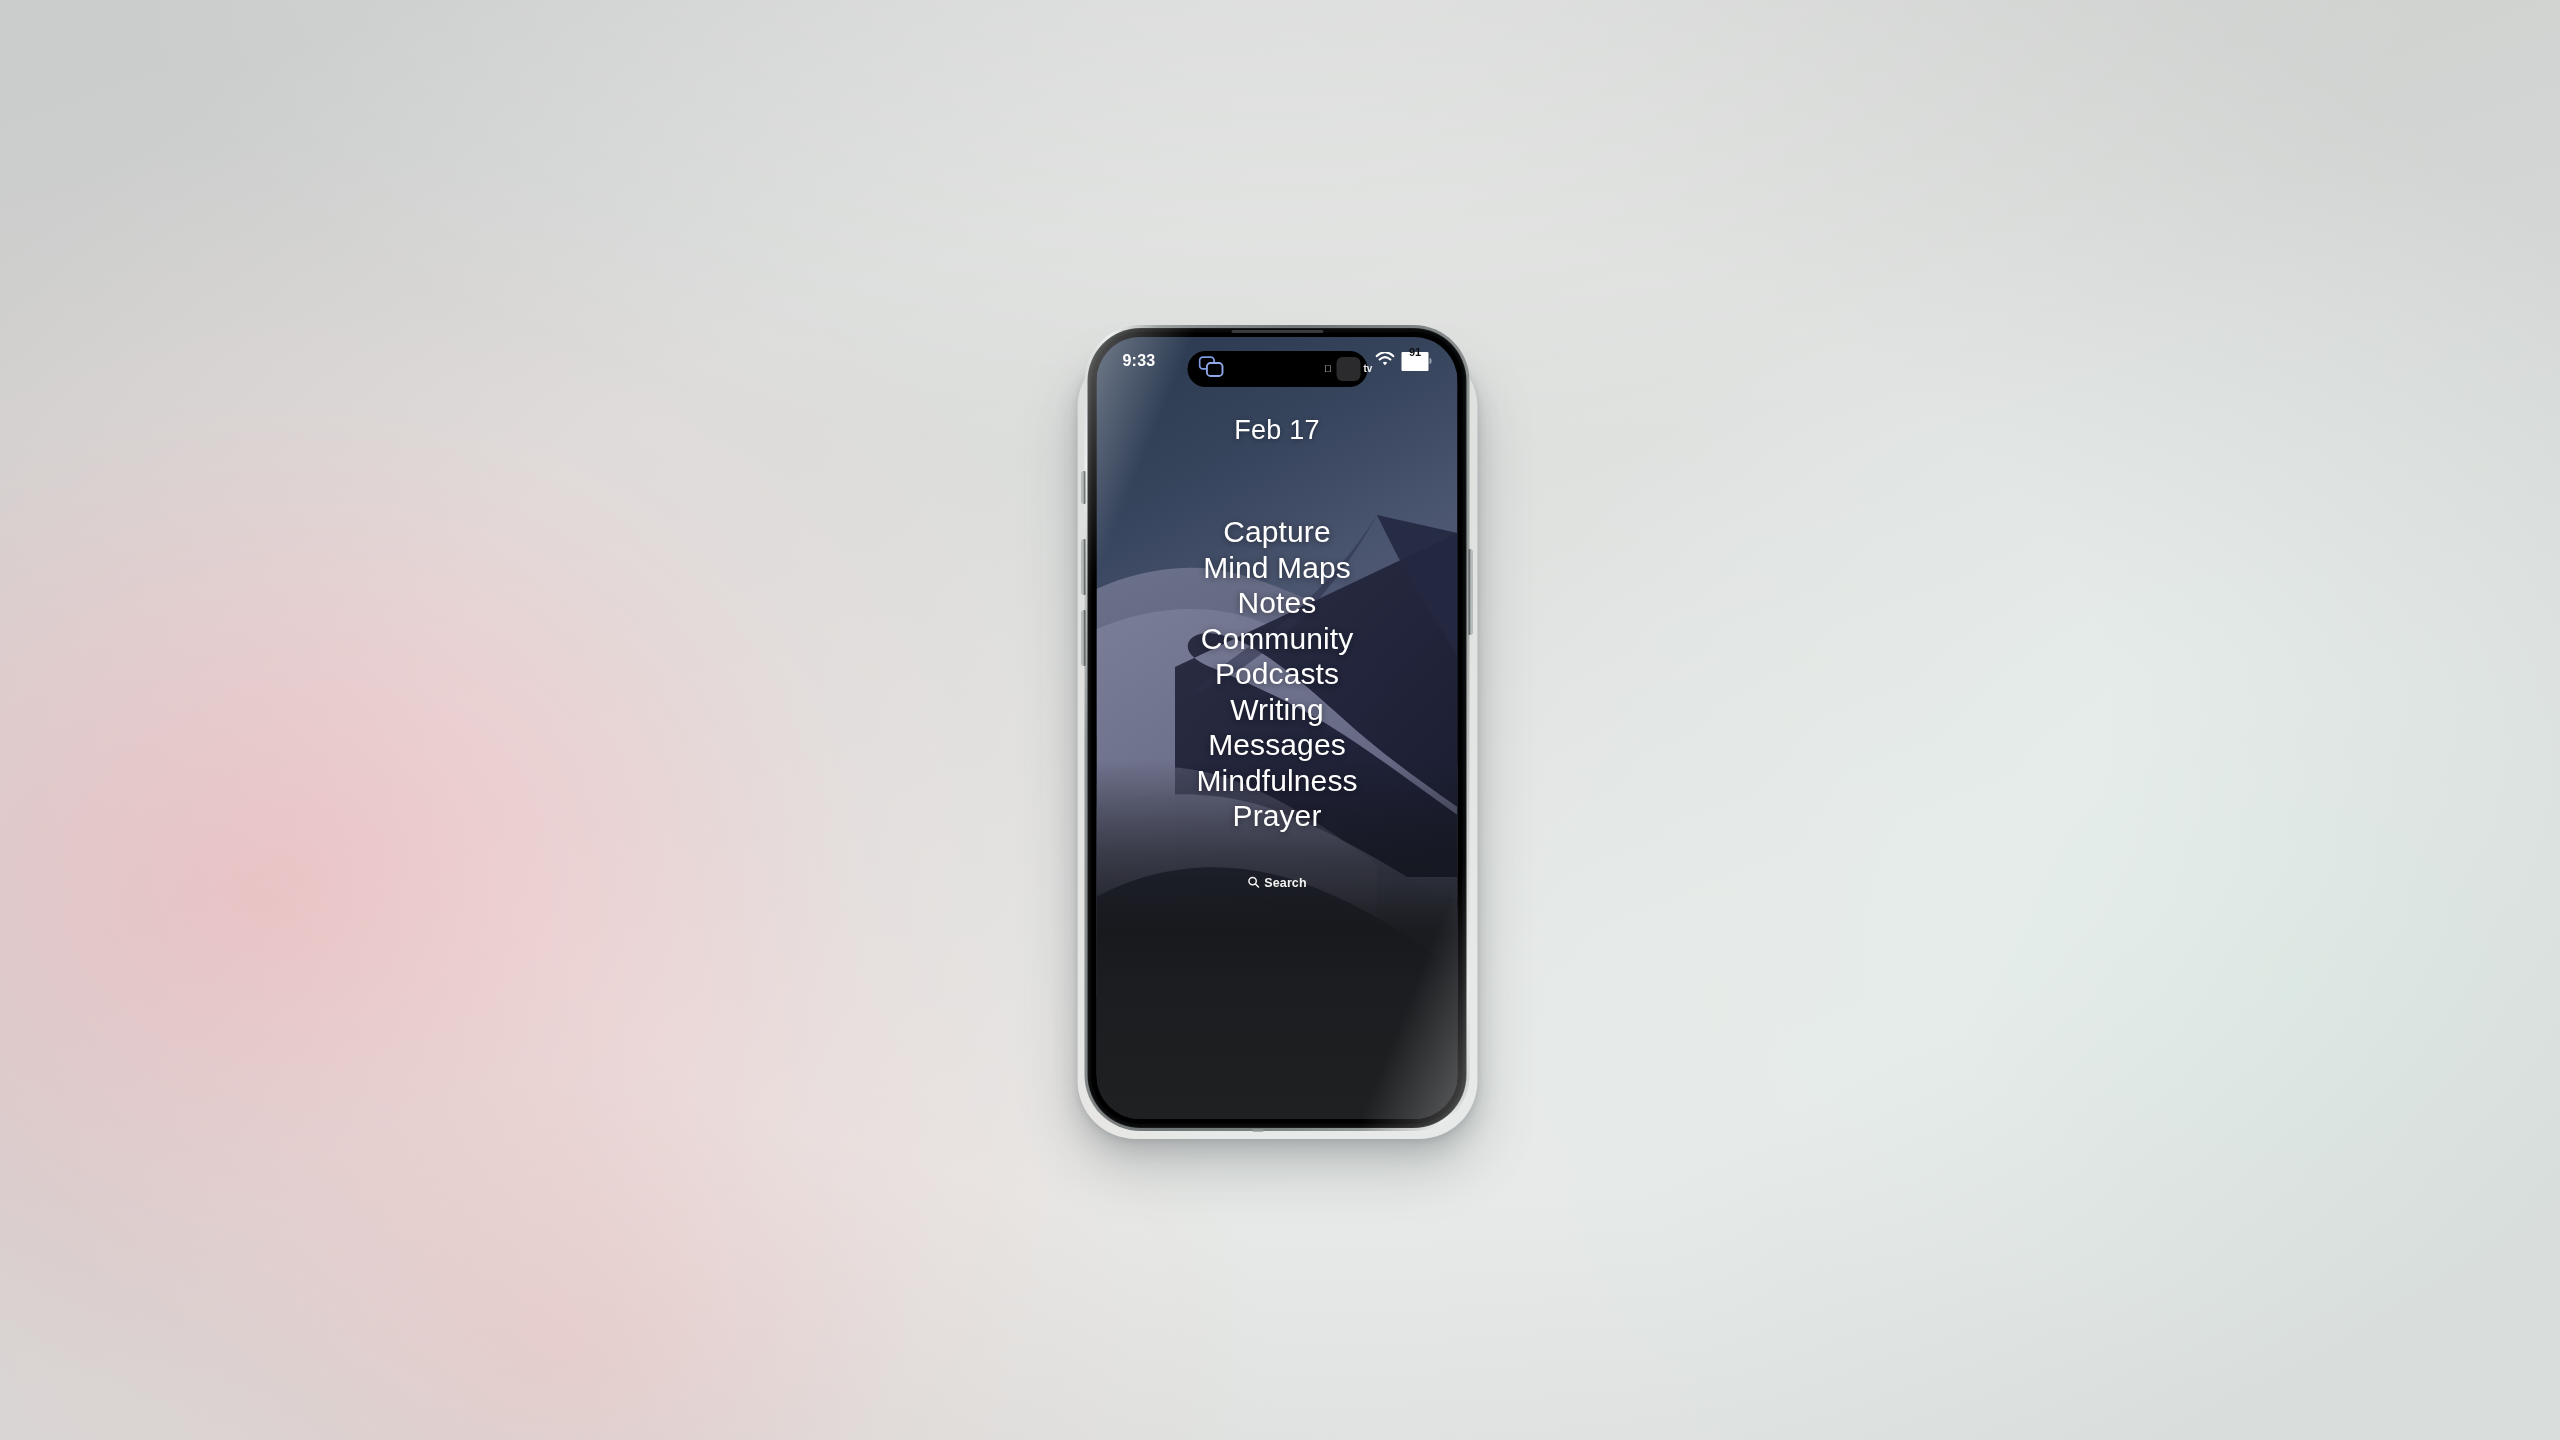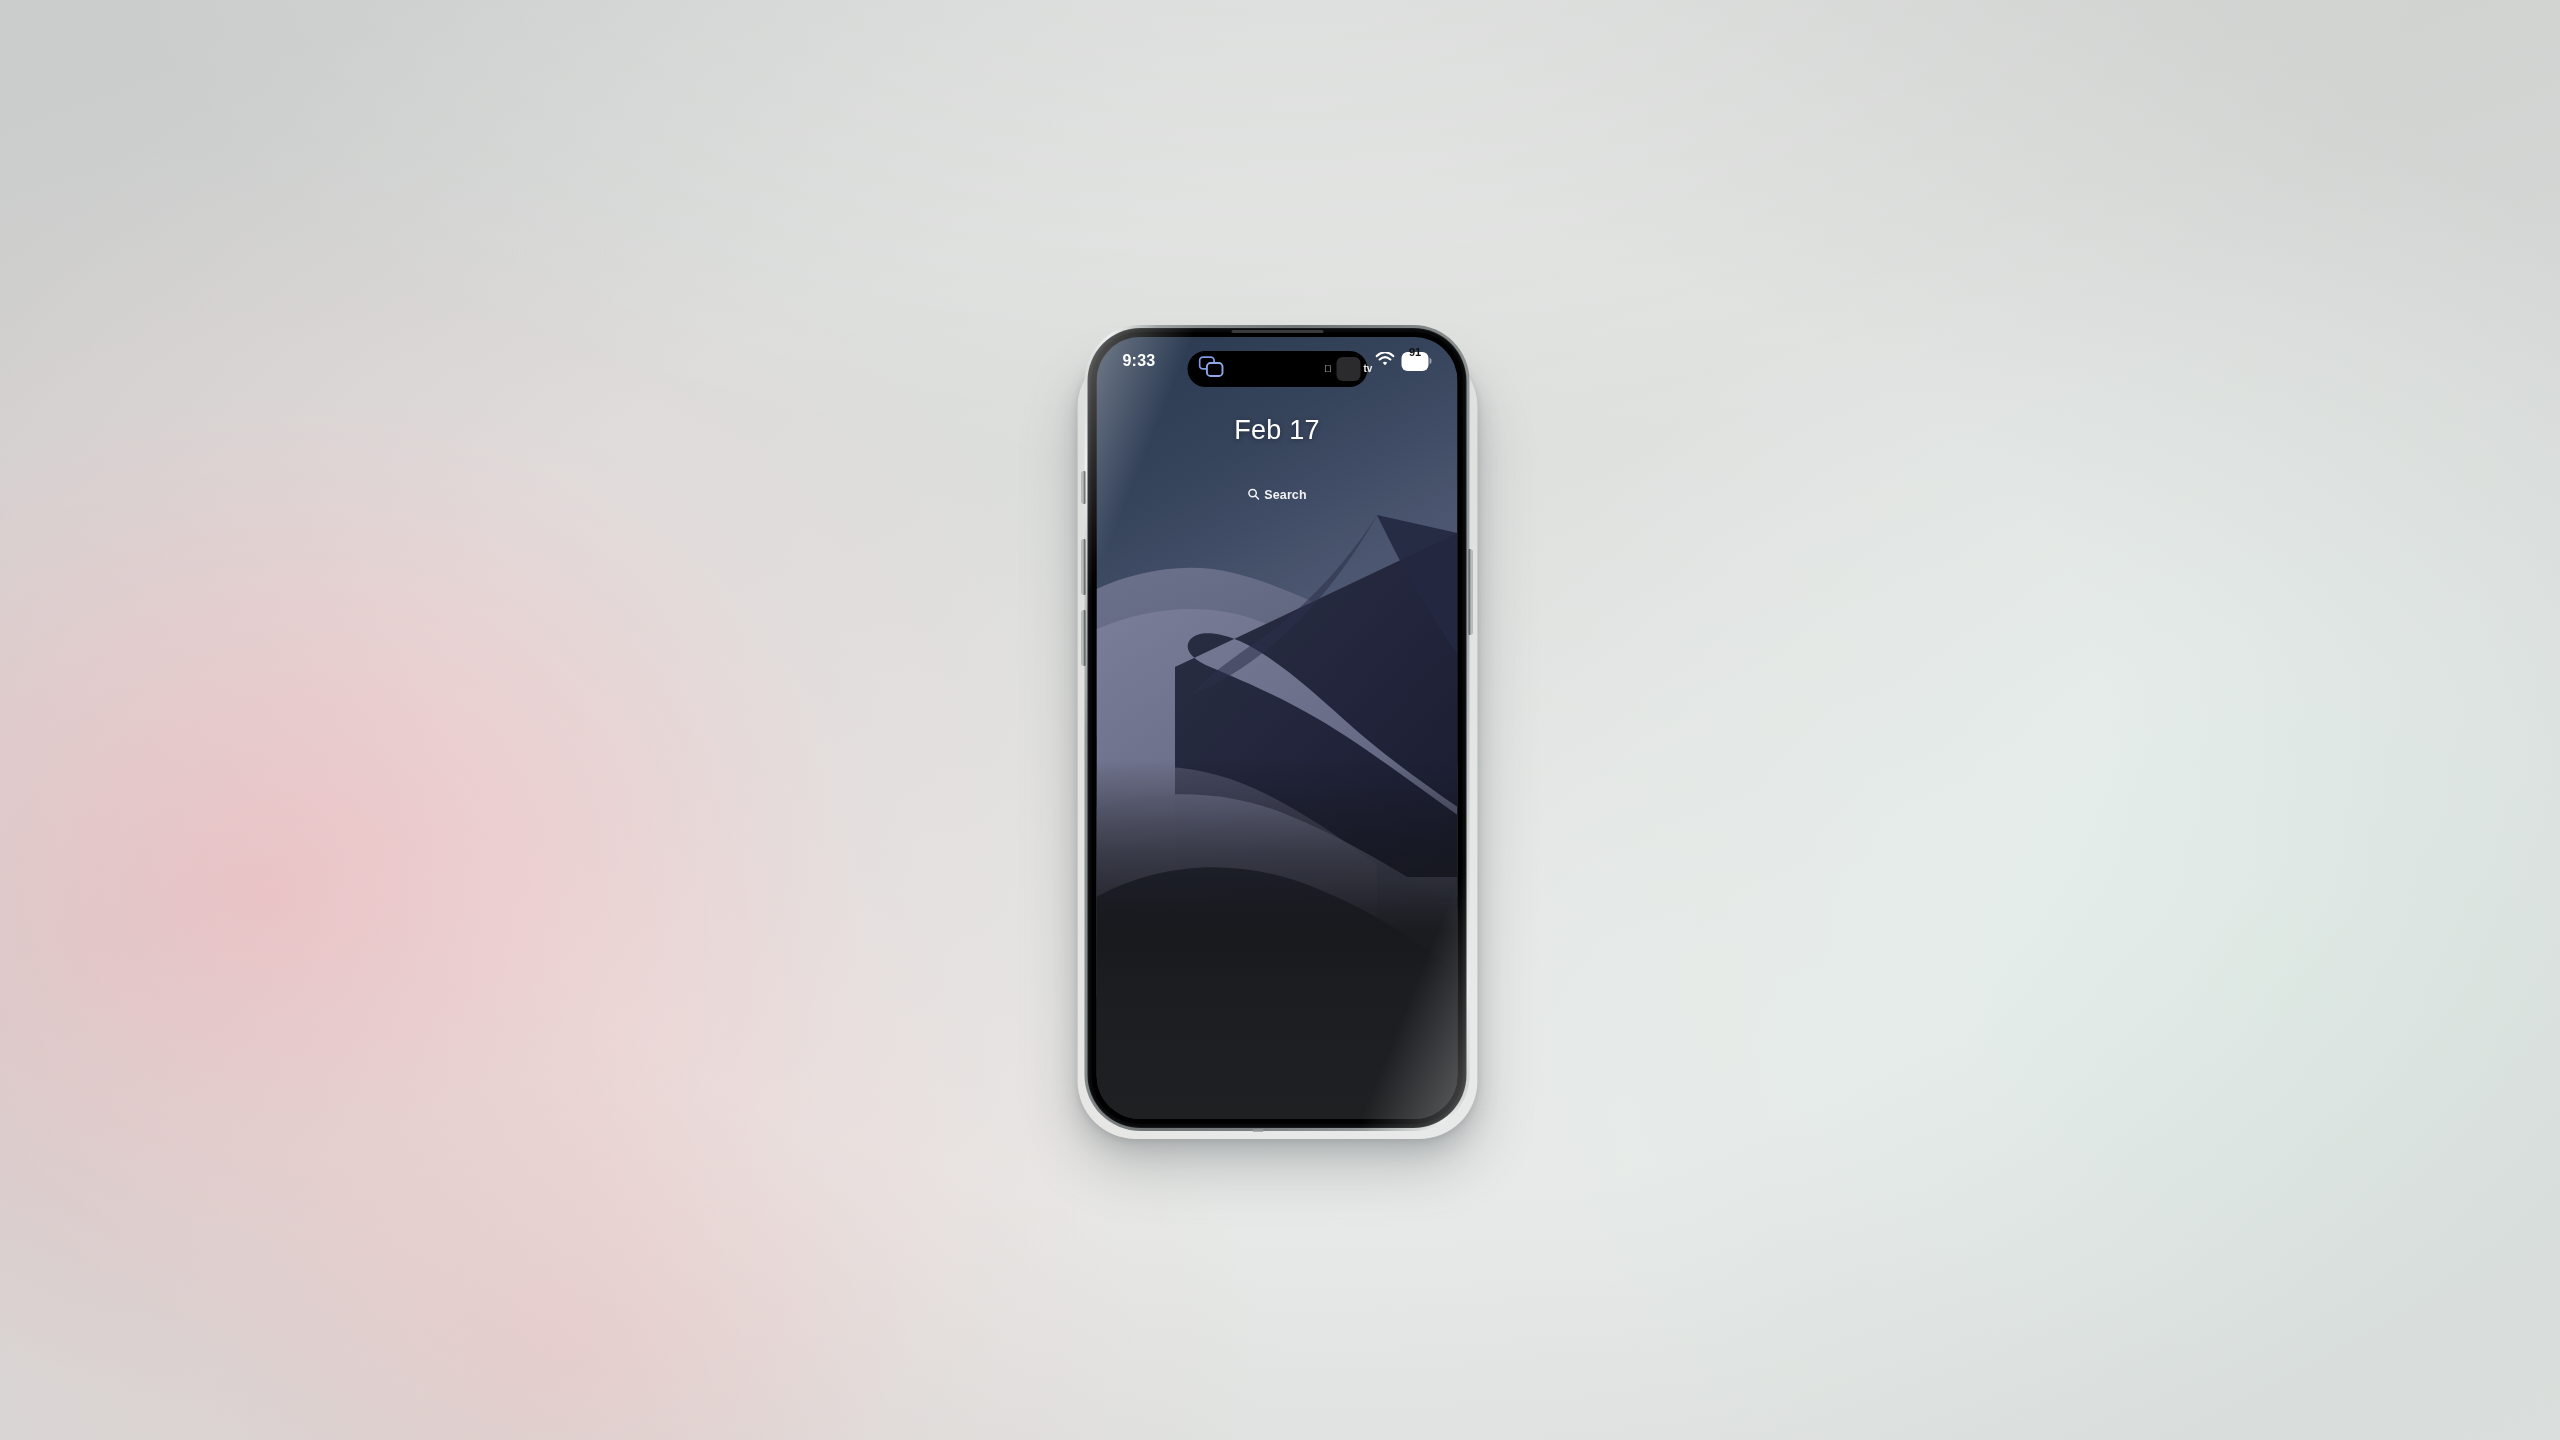--- a/index.html
+++ b/index.html
@@ -132,21 +132,21 @@
   .sb-right {
     margin-left:auto;
     display:flex; align-items:center; gap:7px;
   }
   .wifi-icon { display:block; }
   .battery {
     display:flex; align-items:center; gap:1px;
   }
   .batt-body {
     background:#fff;
-    border-radius:6px;
+    border-radius:1px;
     padding:1px 4px 18px 4px;
     min-width:27px;
     height:16px;
     display:flex; align-items:center; justify-content:center;
   }
   .batt-num {
     color:#111; font-size:11px; font-weight:bold; line-height:1;
   }
   .batt-cap {
     width:2px; height:6px;
@@ -397,20 +397,31 @@
         <span class="tv-badge">
           <span class="apl"></span>
             <span class="tvt">tv</span>
         </span>
       </div>
 
       <div class="lock-content">
 
         <div class="date-label">Feb 17</div>
 
+        <ul class="menu-list">
+          <li class="menu-item">Capture</li>
+          <li class="menu-item">Mind Maps</li>
+          <li class="menu-item">Notes</li>
+          <li class="menu-item">Community</li>
+          <li class="menu-item">Podcasts</li>
+          <li class="menu-item">Writing</li>
+          <li class="menu-item">Messages</li>
+          <li class="menu-item">Mindfulness</li>
+          <li class="menu-item">Prayer</li>
+        </ul>
 
         <div class="search-row">
           <span class="search-icon">
             <svg width="12" height="12" viewBox="0 0 12 12" fill="none">
               <circle cx="5.1" cy="5.1" r="3.7" stroke="#f2f2f2" stroke-width="1.5"></circle>
               <path d="M8.0 8.0 L11.0 11.0" stroke="#f2f2f2" stroke-width="1.6" stroke-linecap="round"></path>
             </svg>
           </span>
           <span class="search-label">Search</span>
         </div>

